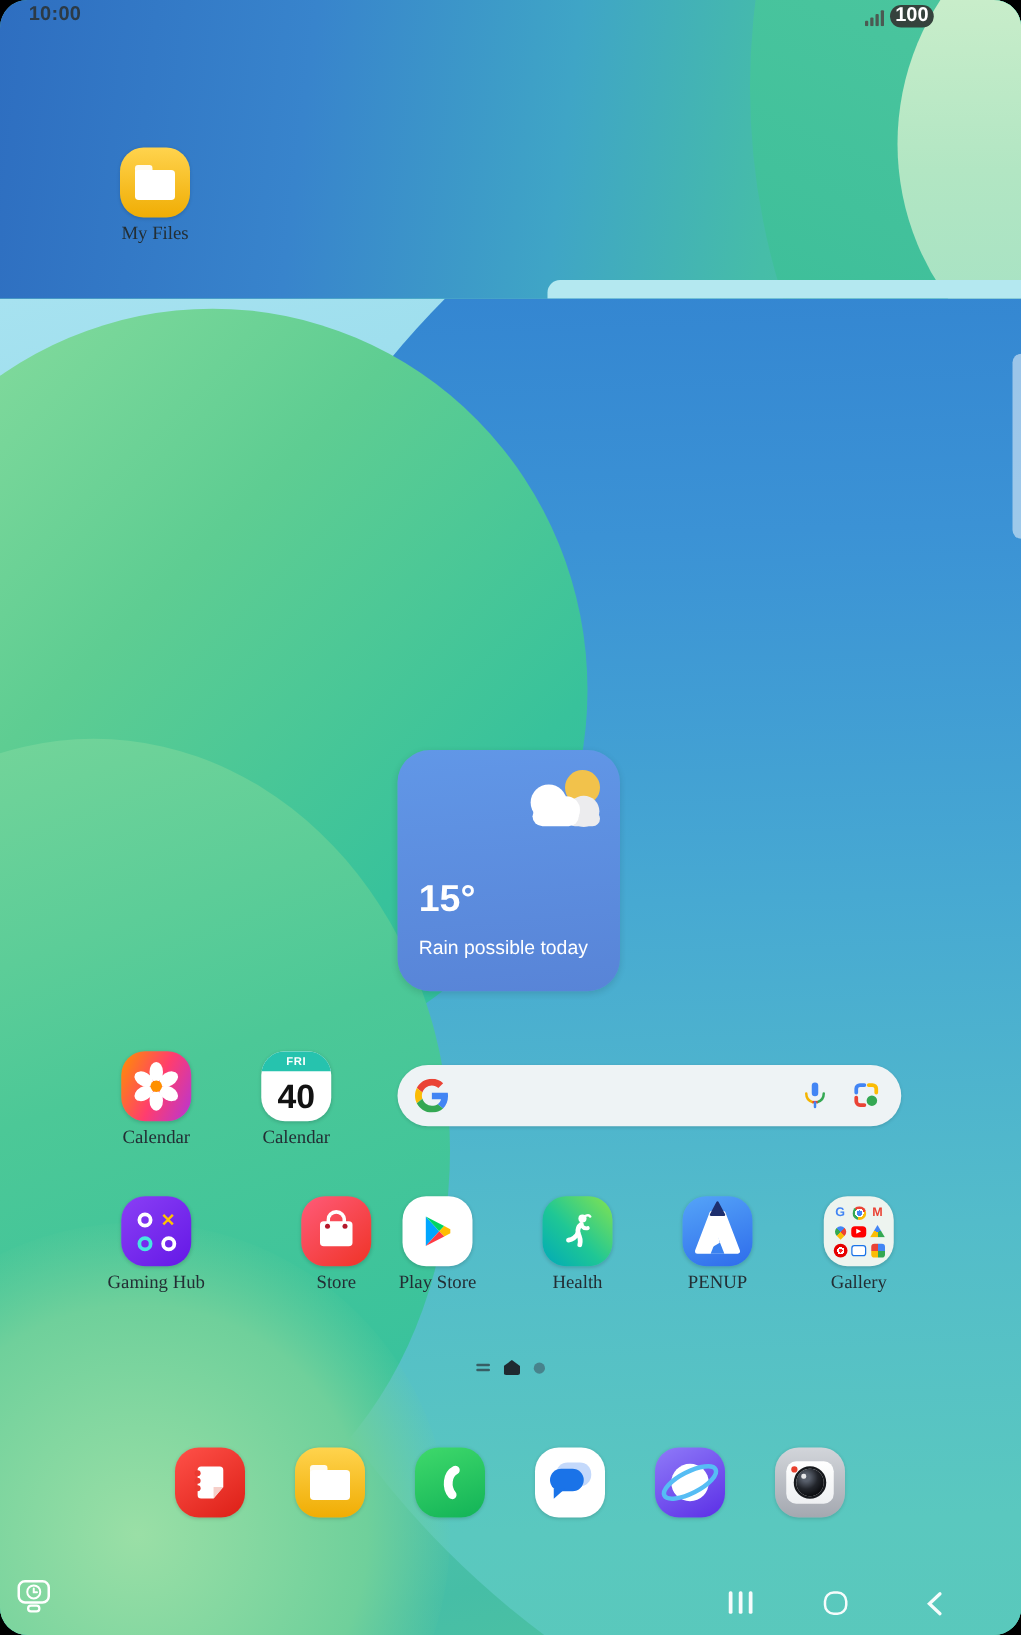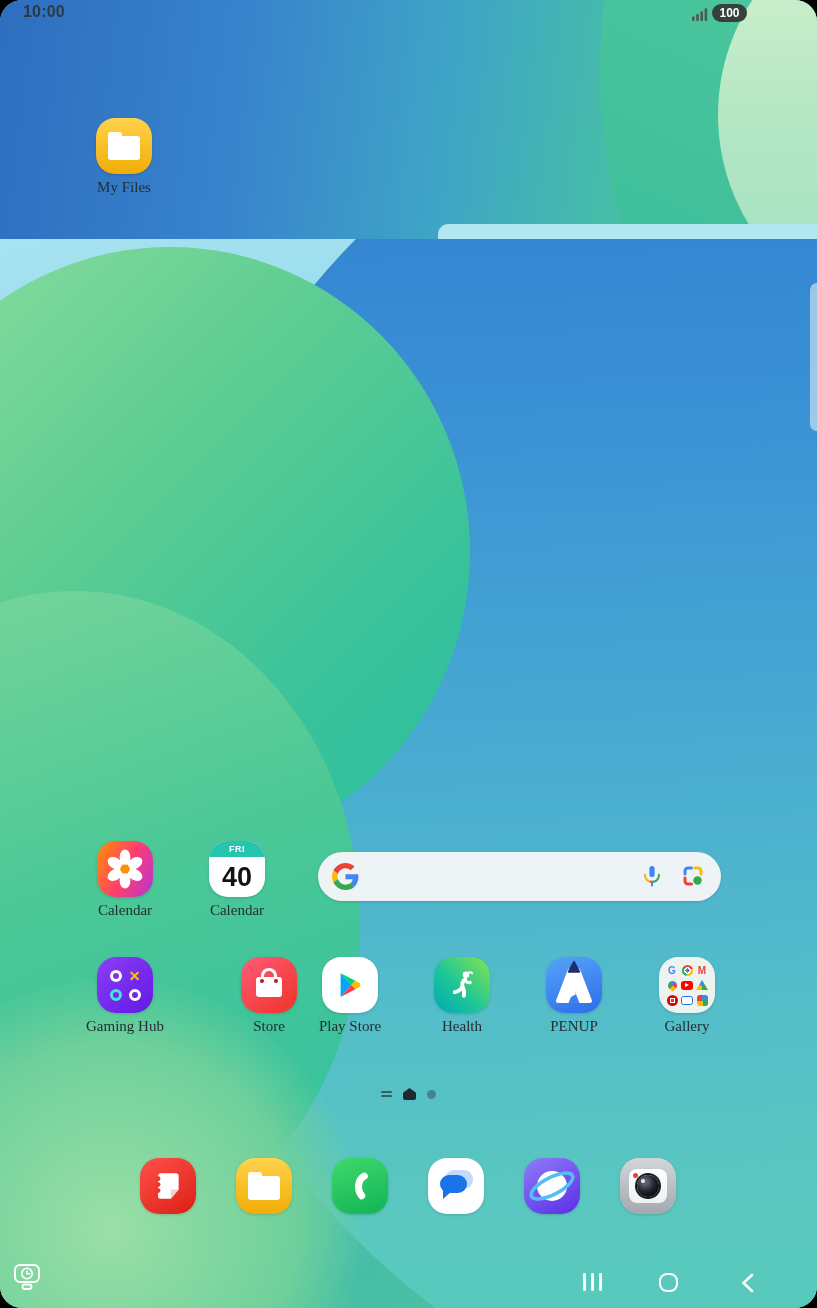--- a/index.html
+++ b/index.html
@@ -9,21 +9,21 @@
   .top-panel{position:absolute;top:0;left:0;right:0;height:239px;overflow:hidden;border-bottom:1px solid rgba(30,80,140,.28);}
   .band-base{position:absolute;inset:0;background:linear-gradient(97deg,#2e6ec0 0%,#3884cc 30%,#3fa5c6 55%,#46bda8 75%,#4cc69e 92%,#50c89b 100%);}
   .band-green{position:absolute;width:1100px;height:1100px;border-radius:50%;left:600px;top:-480px;background:linear-gradient(205deg,#8adba8 5%,#52c9a0 45%,#2eb795 100%);}
   .band-mint{position:absolute;width:420px;height:420px;border-radius:50%;left:718px;top:-95px;background:linear-gradient(180deg,#d8f2cf 0%,#b2e6c3 55%,#a0e0c4 100%);}
   .band-cyan{position:absolute;left:438px;right:0;bottom:0;height:15px;background:#b4e8f0;border-top-left-radius:10px;}
   
   .statusbar{position:absolute;top:0;left:0;right:0;height:28px;}
   .time{position:absolute;left:23px;top:3px;font-size:16px;font-weight:700;color:#2c3a45;letter-spacing:.2px;}
   .sigsvg{position:absolute;left:692px;top:7px;}
   .battery{position:absolute;left:712px;top:4px;width:35px;height:18px;border-radius:9px;background:#35423c;color:#fff;
-           font-size:12px;font-weight:700;display:flex;align-items:center;justify-content:center;}
+           font-size:16px;font-weight:700;display:flex;align-items:center;justify-content:center;}
   
   .app{position:absolute;width:56px;}
   .tile{width:56px;height:56px;border-radius:19px;position:relative;overflow:hidden;box-shadow:0 1px 3px rgba(0,0,0,.15);}
   .applabel{position:absolute;top:61px;left:50%;transform:translateX(-50%);white-space:nowrap;font-size:15px;color:#232e34;font-family:Liberation Serif, serif;}
   
   .tile.folder-bg{background:linear-gradient(180deg,#ffd34d,#f0ad04);}
   .folder-glyph{position:absolute;left:12px;top:18px;width:32px;height:24px;background:#fff;border-radius:3px;}
   .folder-glyph::before{content:"";position:absolute;top:-4px;left:0;width:14px;height:7px;background:#fff;border-radius:2.5px 2.5px 0 0;opacity:.92;}
   
   .tile.gallery-bg{background:linear-gradient(115deg,#ff9100 0%,#ff3d6e 52%,#b535d6 100%);}
@@ -155,20 +155,32 @@
 
   <div class="home-panel">
     <div class="main-base"></div>
     <div class="blue-circle"></div>
     <div class="green-upper"></div>
     <div class="green-lower"></div>
     <div class="bl-glow"></div>
 
     <div class="edge-handle"></div>
 
+    <div class="weather">
+      <svg class="wx-icon" width="76" height="54" viewBox="0 0 76 54">
+        <circle cx="56" cy="17" r="14" fill="#f2c24b"></circle>
+        <circle cx="57" cy="36" r="12.5" fill="#ececee"></circle>
+        <rect x="44" y="36" width="26" height="12" rx="6" fill="#ececee"></rect>
+        <circle cx="29" cy="29" r="14.5" fill="#ffffff"></circle>
+        <circle cx="43" cy="35" r="11" fill="#ffffff"></circle>
+        <rect x="16" y="32" width="37" height="16" rx="8" fill="#ffffff"></rect>
+      </svg>
+      <div class="wx-temp">15°</div>
+      <div class="wx-cond">Rain possible today</div>
+    </div>
 
     <div class="app" style="left:97px;top:602px;">
       <div class="tile gallery-bg">
         <svg width="56" height="56" viewBox="0 0 56 56">
           <g fill="#ffffff">
             <ellipse cx="28" cy="16.5" rx="5.4" ry="8"></ellipse>
             <ellipse cx="28" cy="39.5" rx="5.4" ry="8"></ellipse>
             <ellipse cx="28" cy="16.5" rx="5.4" ry="8" transform="rotate(60 28 28)"></ellipse>
             <ellipse cx="28" cy="39.5" rx="5.4" ry="8" transform="rotate(60 28 28)"></ellipse>
             <ellipse cx="28" cy="16.5" rx="5.4" ry="8" transform="rotate(-60 28 28)"></ellipse>

